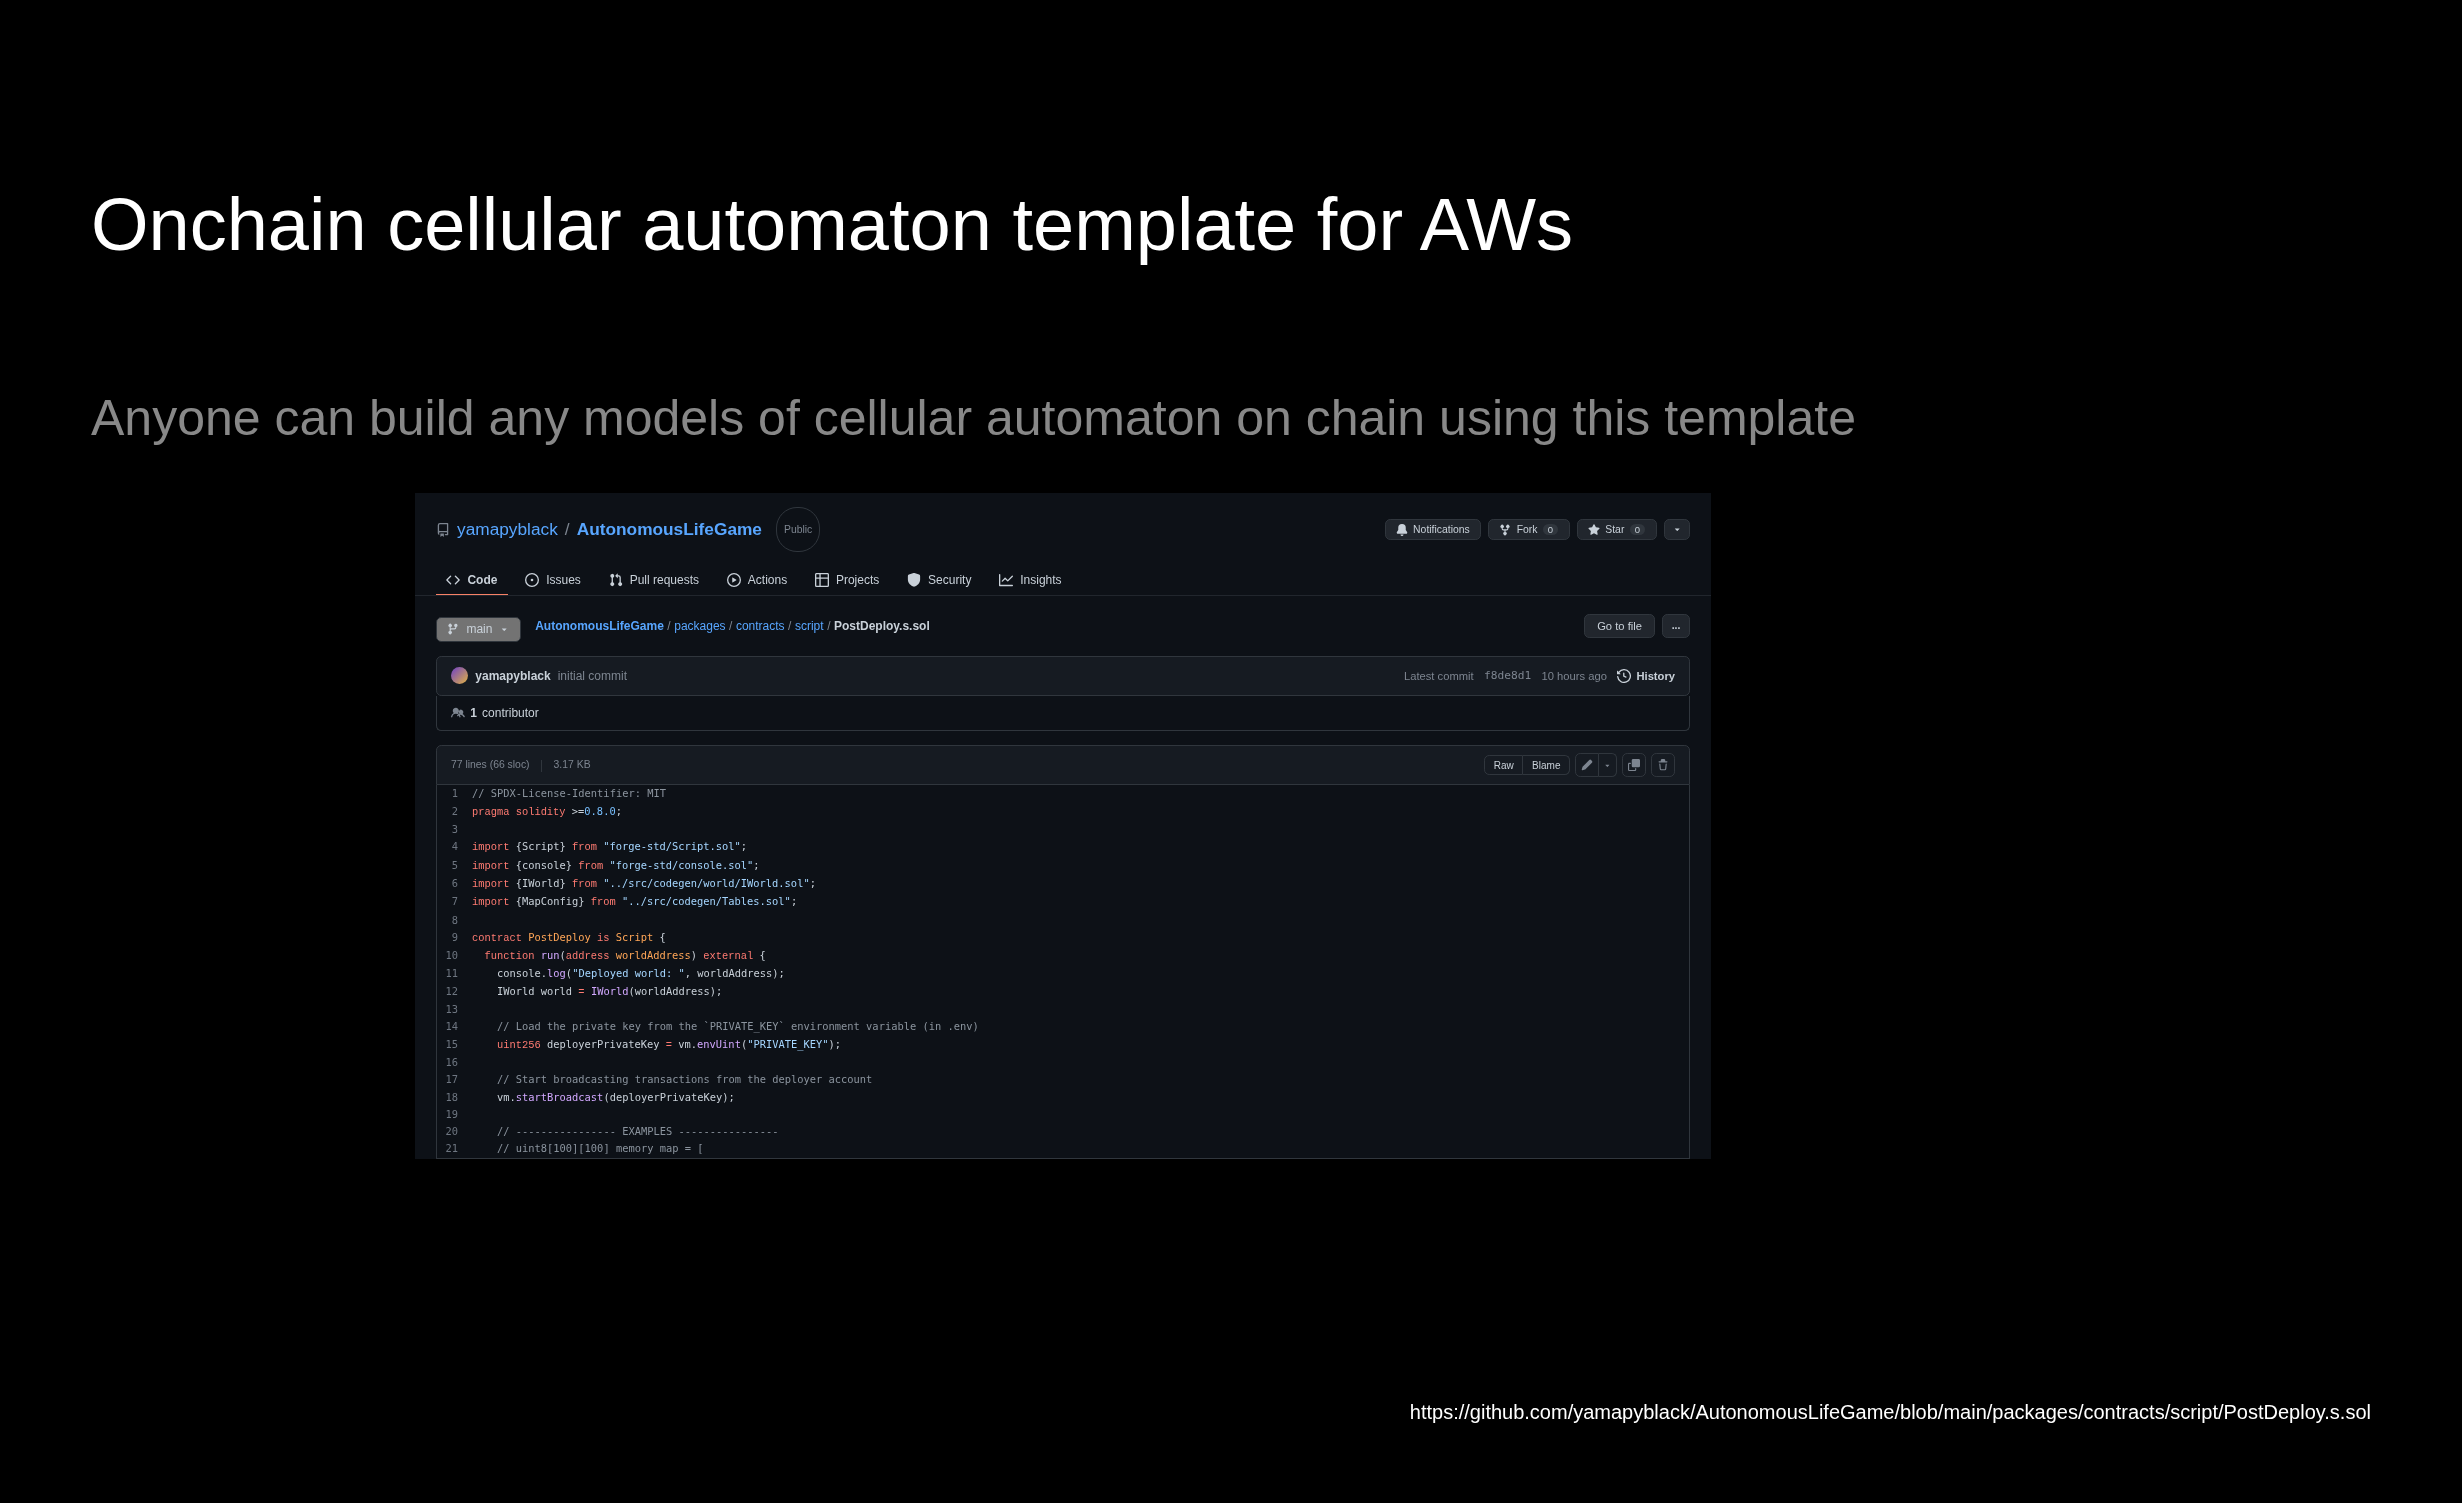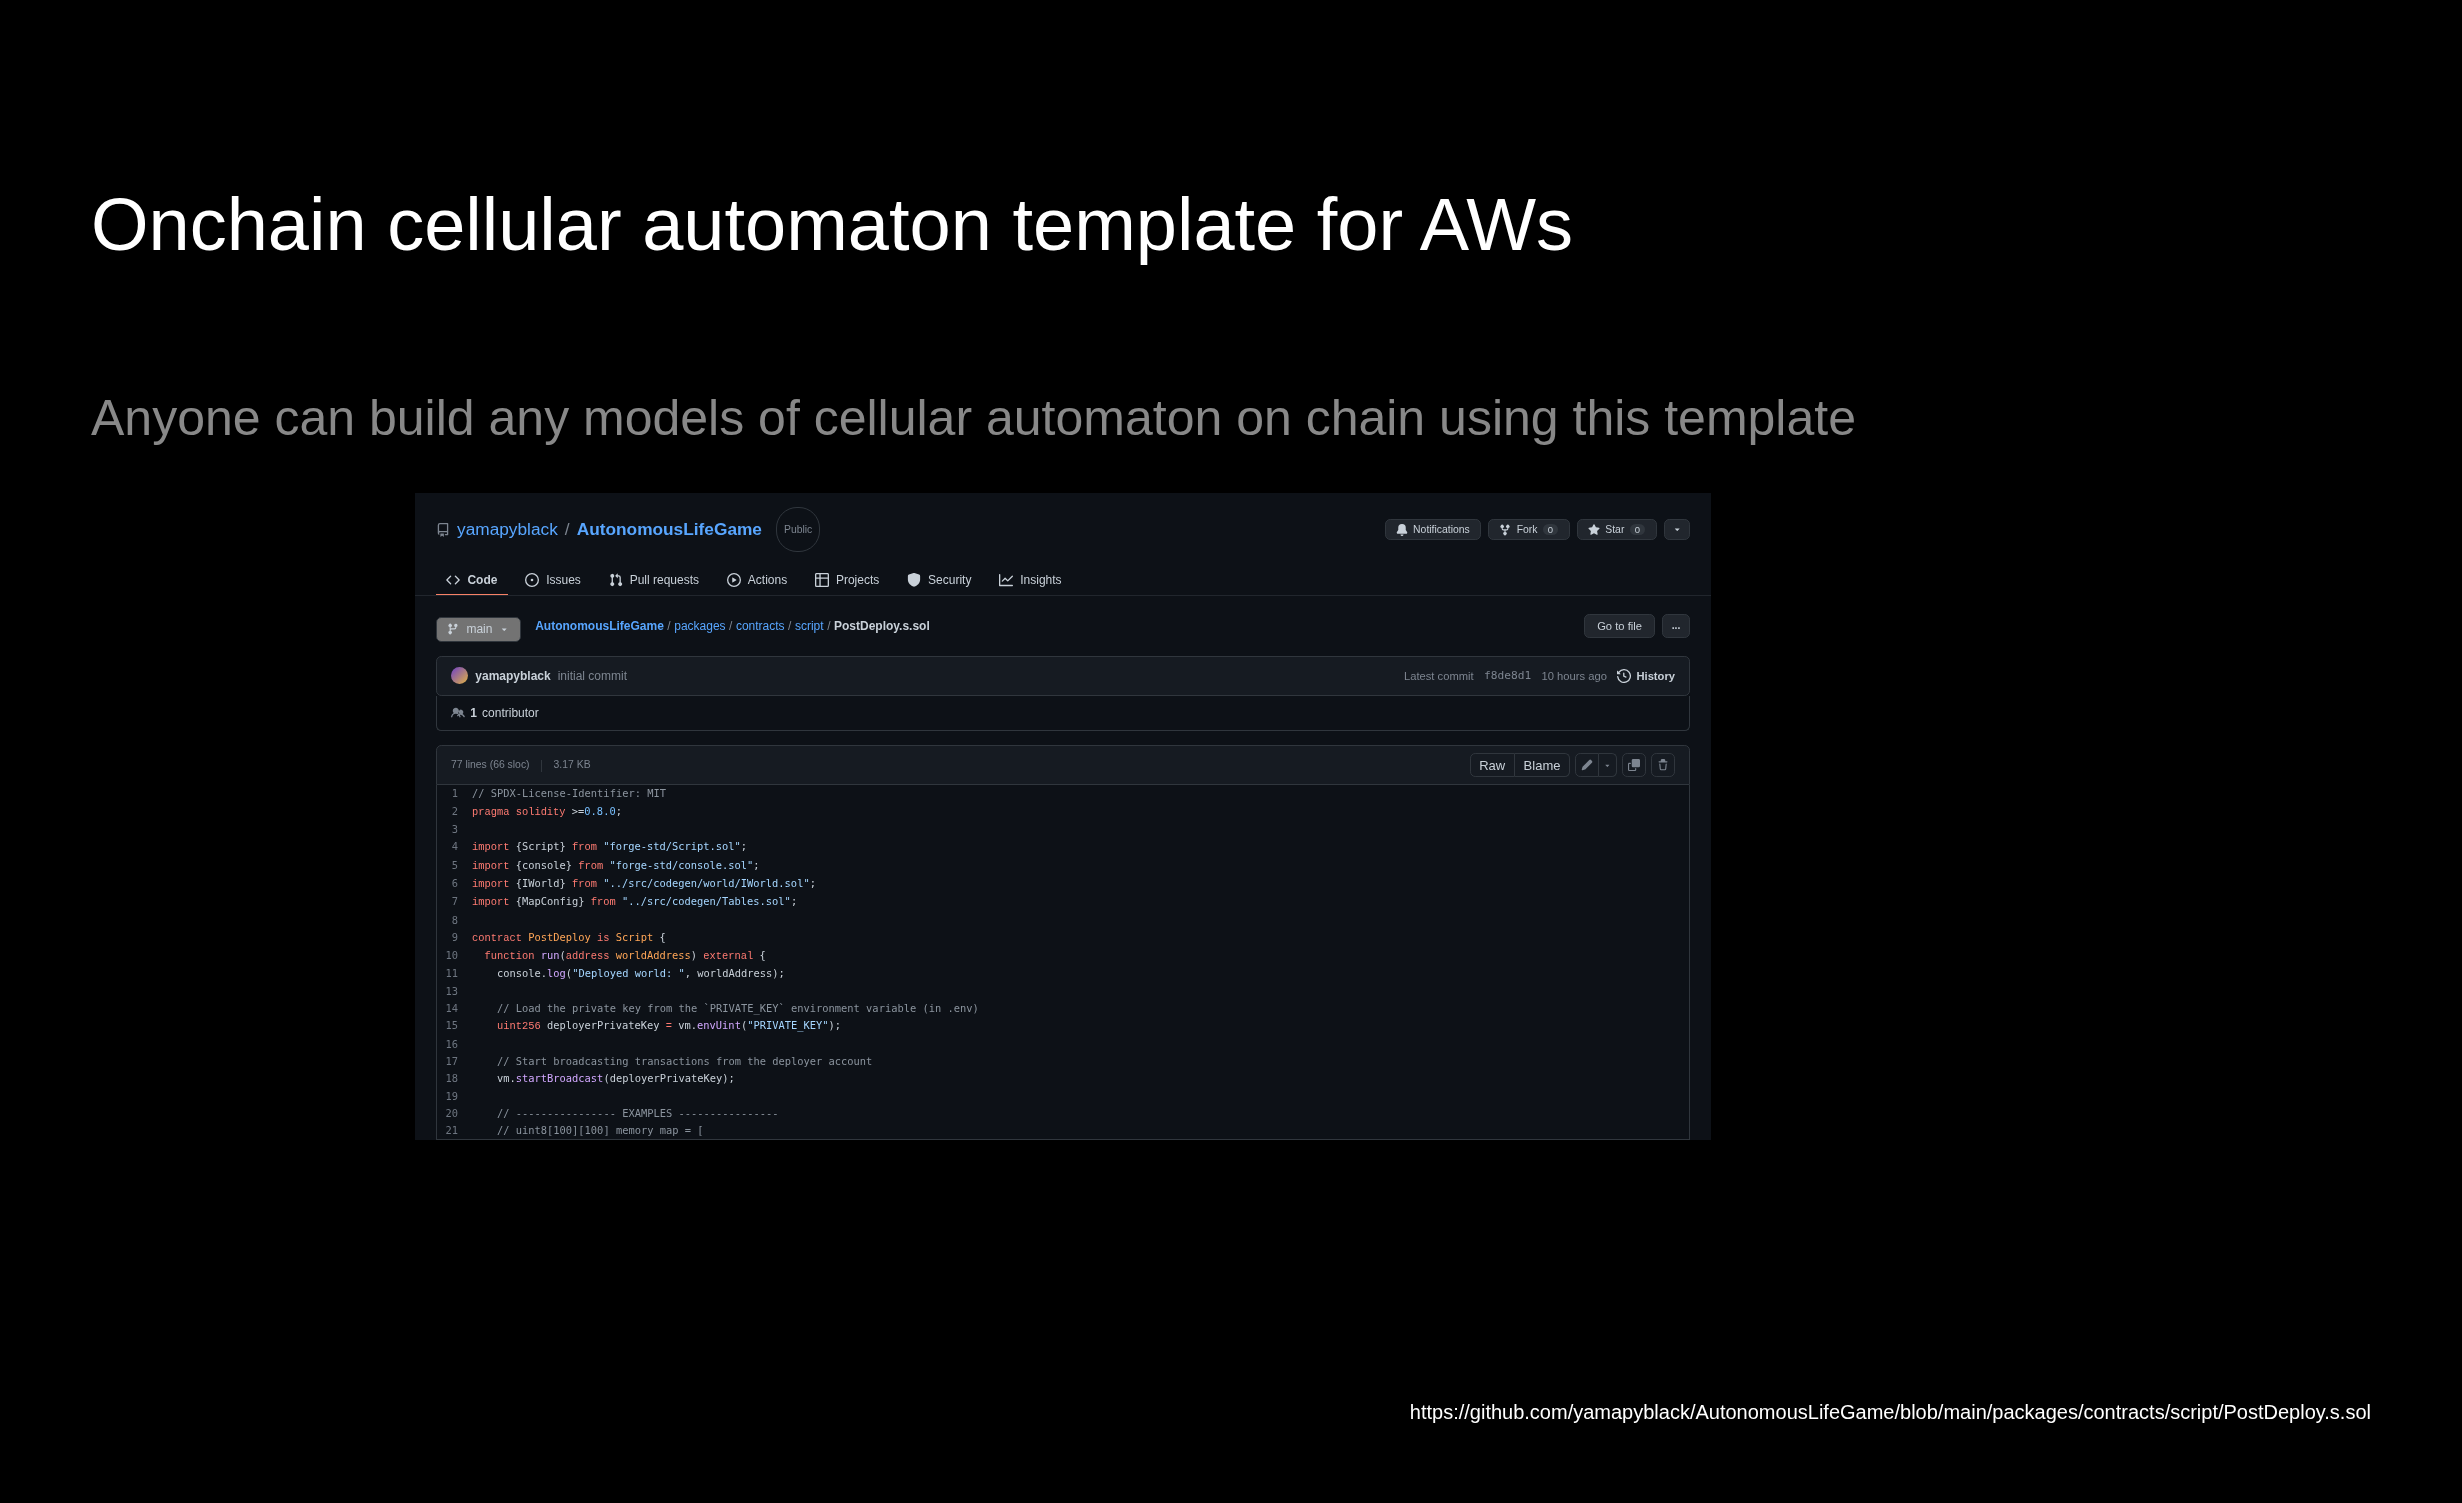--- a/index.html
+++ b/index.html
@@ -232,21 +232,21 @@
       color: #7d8590;
     }
     .file-header-right {
       display: flex;
       gap: 0;
       align-items: center;
     }
     .fh-btn {
       padding: 3.5px 8.7px;
       border: 0.9px solid #30363d;
-      font-size: 13px;
+      font-size: 10px;
       color: #c9d1d9;
       cursor: pointer;
     }
     .fh-btn:first-child {
       border-radius: 5.2px 0 0 5.2px;
     }
     .fh-btn:nth-child(2) {
       border-left: none;
       border-radius: 0 5.2px 5.2px 0;
     }
@@ -544,20 +544,24 @@
       </div>
       <div class="code-line">
         <div class="line-num">10</div>
         <div class="line-content"><span>  </span><span class="c-keyword">function</span><span> </span><span class="c-function">run</span><span>(</span><span class="c-keyword">address</span><span> </span><span class="c-type">worldAddress</span><span>) </span><span class="c-keyword">external</span><span> {</span></div>
       </div>
       <div class="code-line">
         <div class="line-num">11</div>
         <div class="line-content"><span>    console.</span><span class="c-function">log</span><span>(</span><span class="c-string">"Deployed world: "</span><span>, worldAddress);</span></div>
       </div>
       <div class="code-line">
+        <div class="line-num">12</div>
+        <div class="line-content"><span>    IWorld world </span><span class="c-keyword">=</span><span> </span><span class="c-function">IWorld</span><span>(worldAddress);</span></div>
+      </div>
+      <div class="code-line">
         <div class="line-num">13</div>
         <div class="line-content"></div>
       </div>
       <div class="code-line">
         <div class="line-num">14</div>
         <div class="line-content"><span>    </span><span class="c-comment">// Load the private key from the `PRIVATE_KEY` environment variable (in .env)</span></div>
       </div>
       <div class="code-line">
         <div class="line-num">15</div>
         <div class="line-content"><span>    </span><span class="c-keyword">uint256</span><span> deployerPrivateKey </span><span class="c-keyword">=</span><span> vm.</span><span class="c-function">envUint</span><span>(</span><span class="c-string">"PRIVATE_KEY"</span><span>);</span></div>

